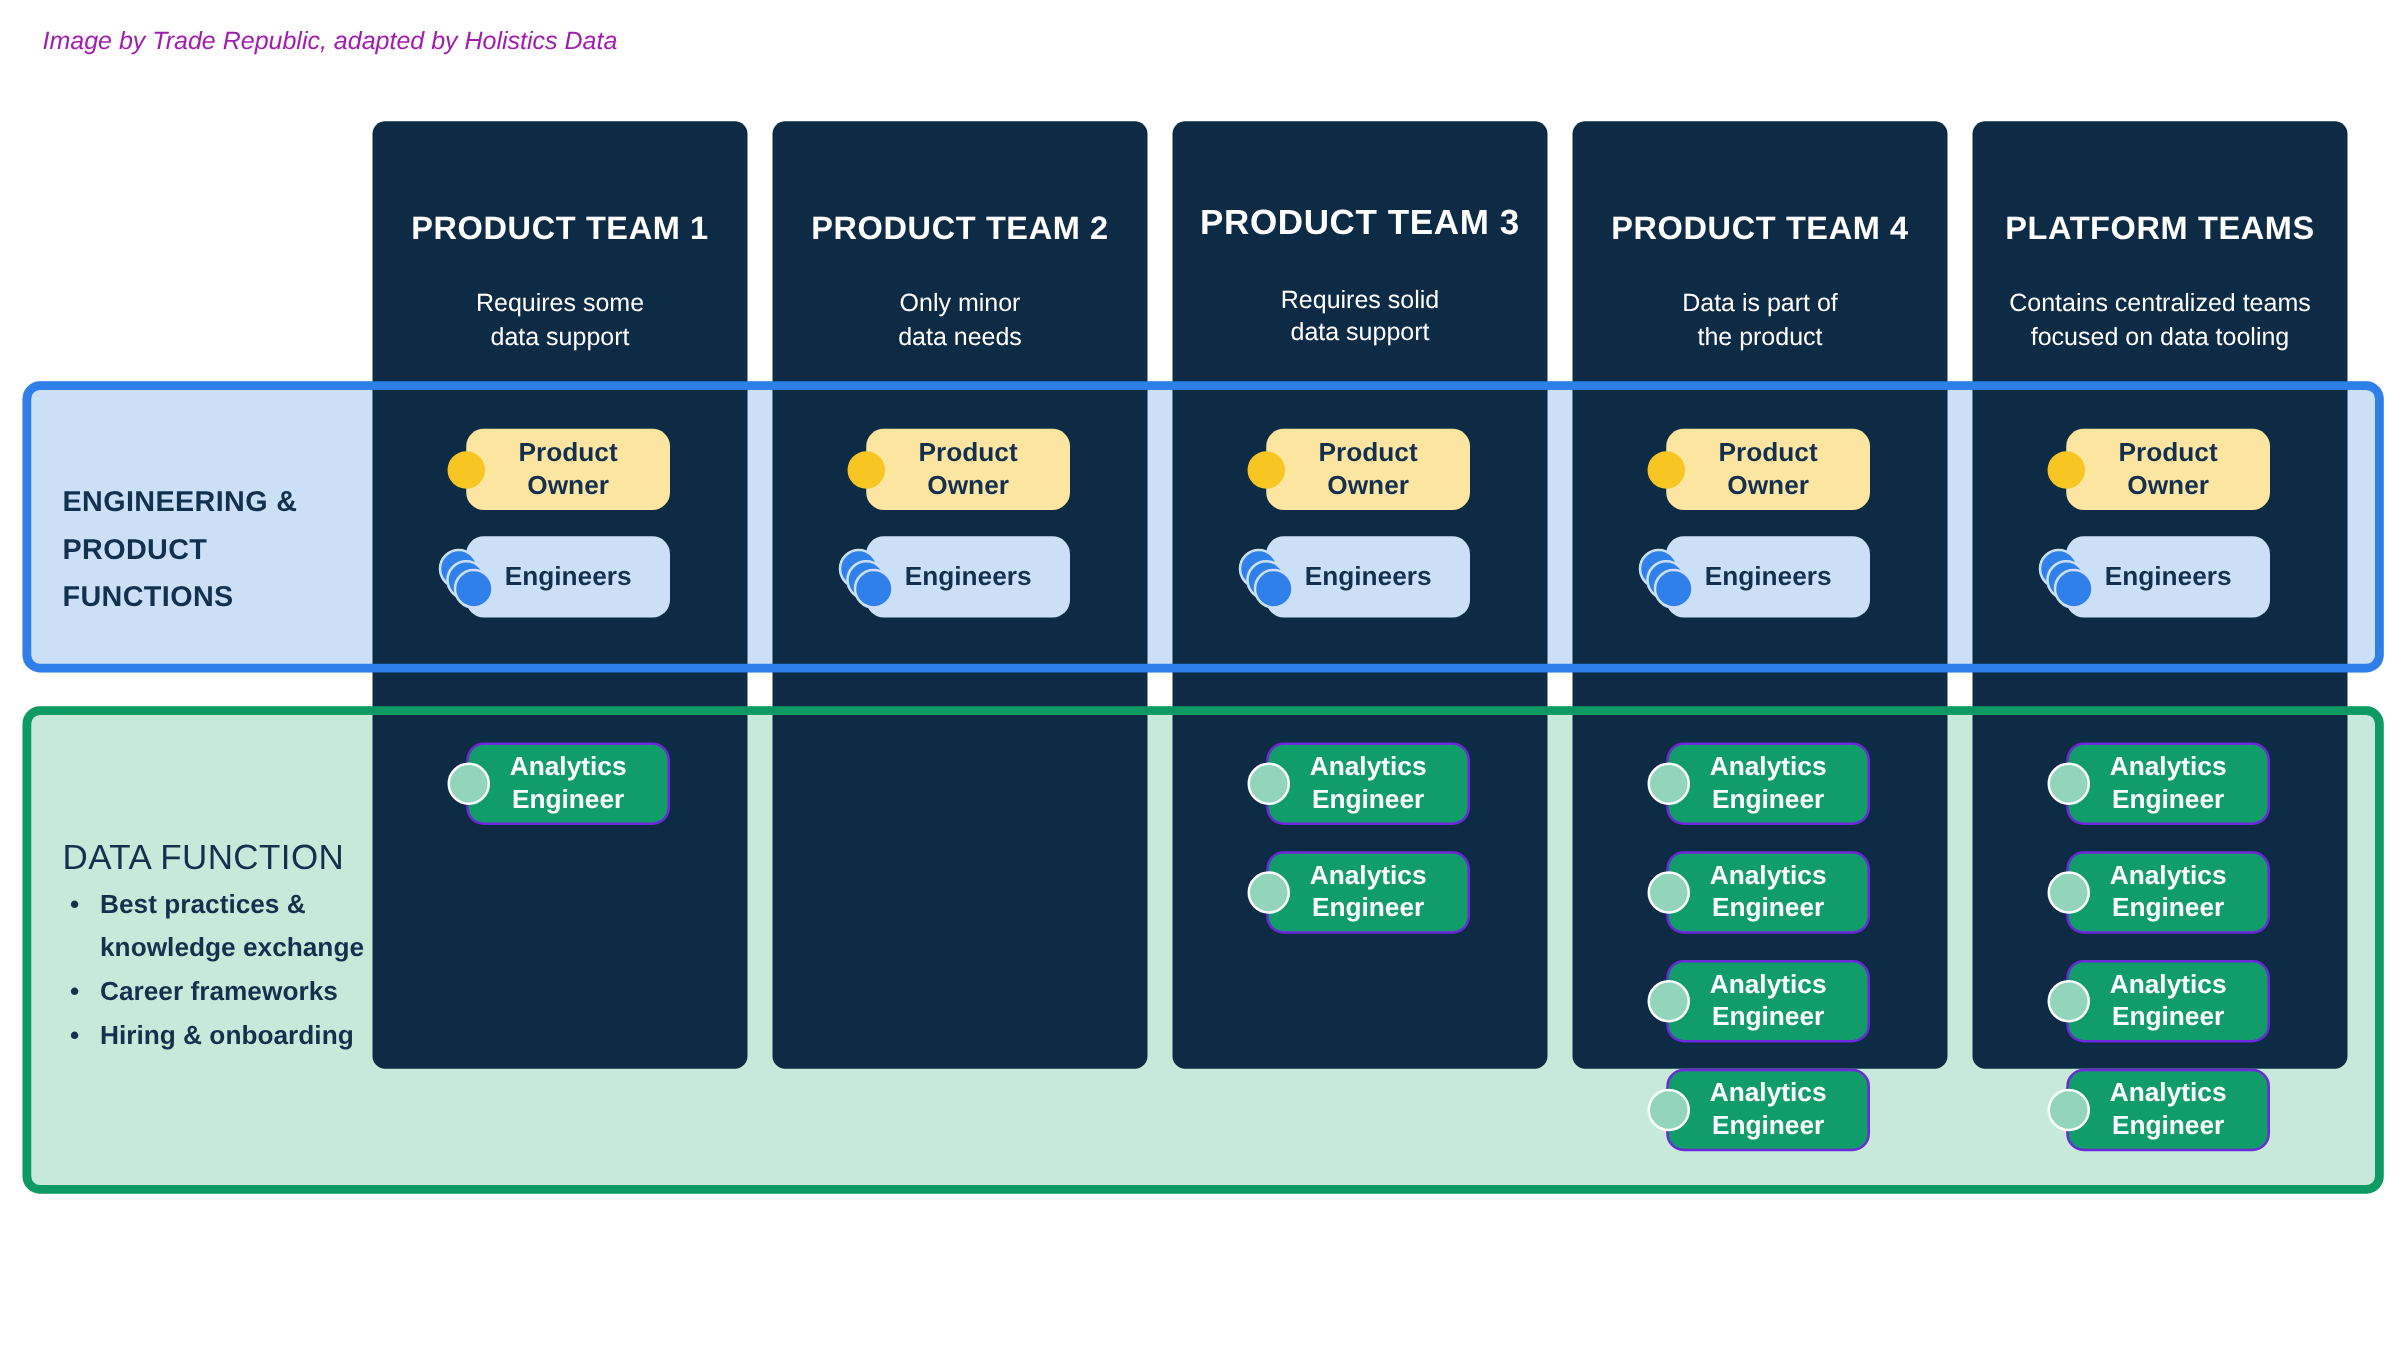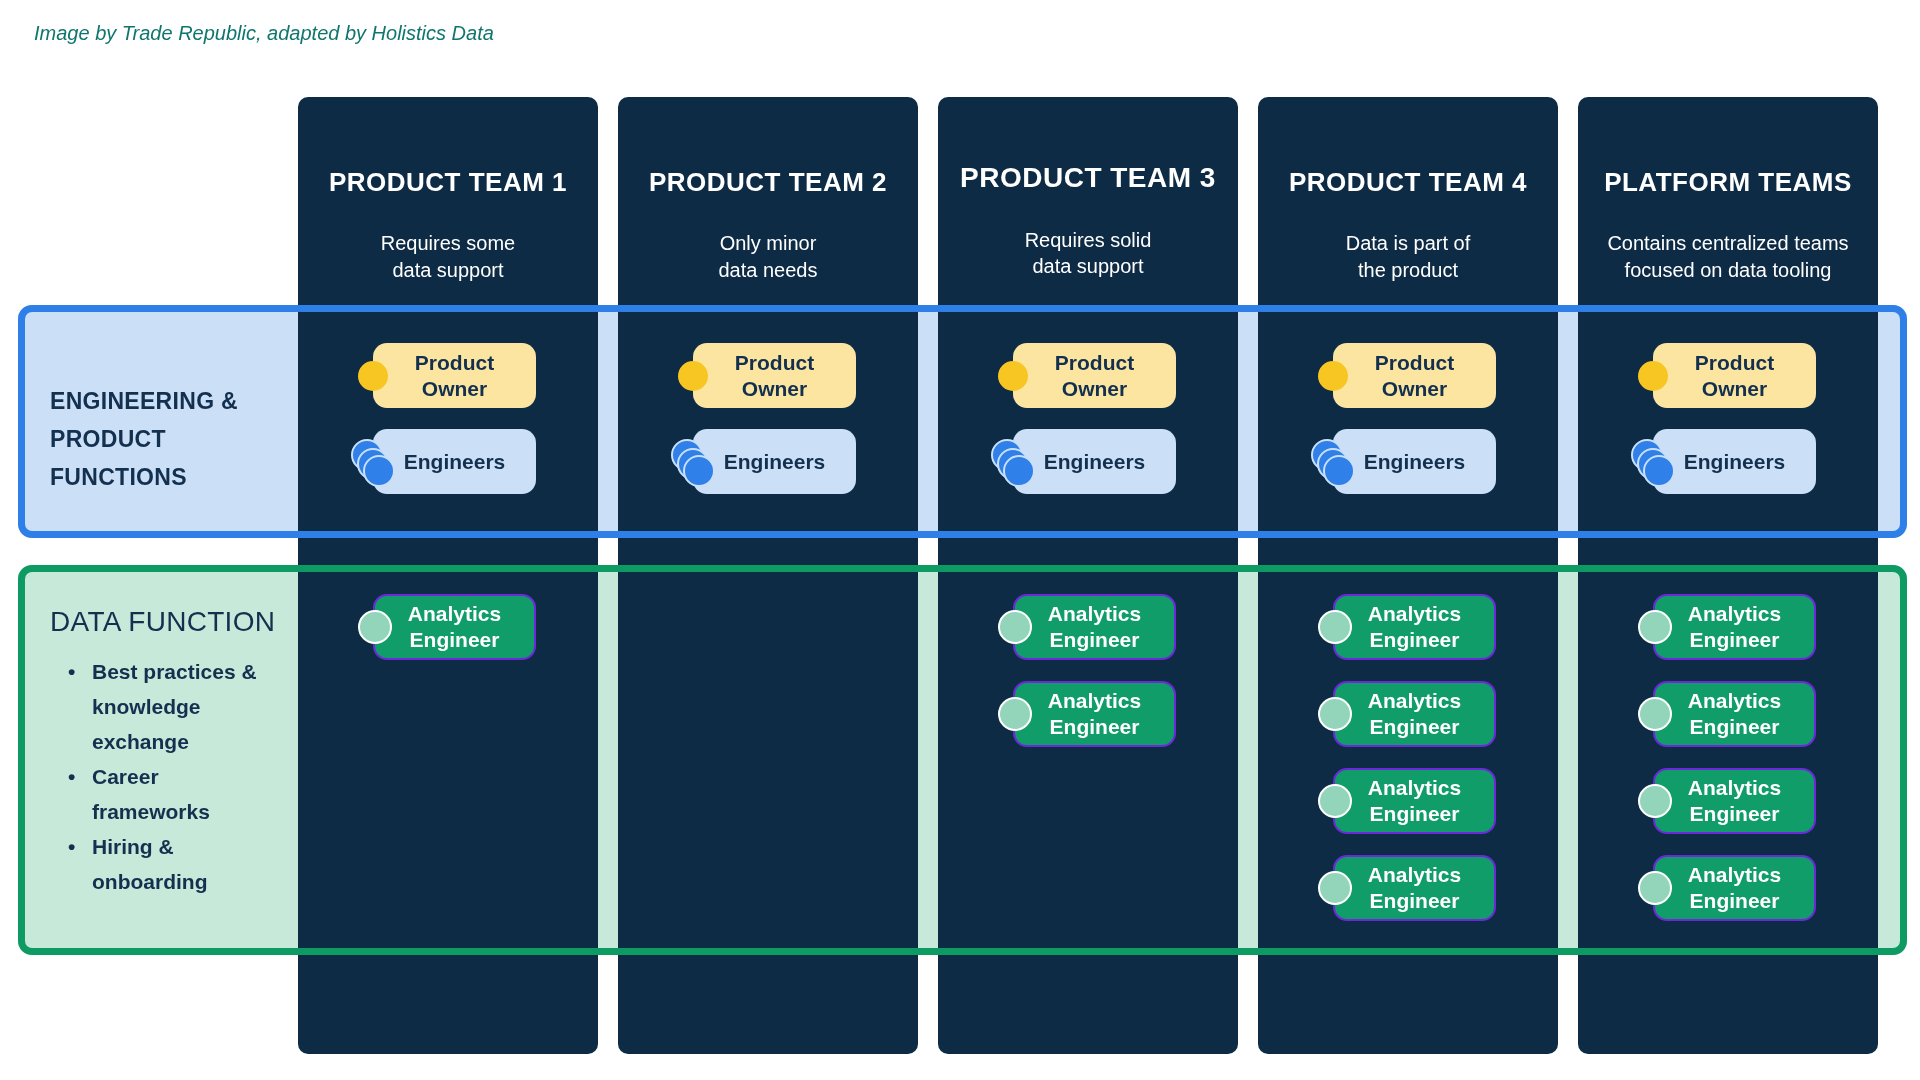--- a/index.html
+++ b/index.html
@@ -12,41 +12,41 @@
     font-family: "Liberation Sans", sans-serif;
   }
 
   .attribution {
     position: absolute;
     left: 34px;
     top: 22px;
     font-size: 20px;
     font-style: italic;
     font-weight: 500;
-    color: #0f766e;
+    color: #a21caf;
     white-space: nowrap;
   }
 
   
   .band-fill {
     position: absolute;
     left: 18px;
     width: 1889px;
     border-radius: 14px;
   }
   .band-fill.engineering { top: 305px; height: 233px; background: var(--blue-fill); }
   .band-fill.data        { top: 565px; height: 390px; background: var(--mint-fill); }
 
   
   .columns-layer { position: absolute; left: 0; top: 0; width: 100%; height: 100%; }
   .column {
     position: absolute;
     top: 97px;
     width: 300px;
-    height: 957px;
+    height: 758px;
     background: var(--column-bg);
     border-radius: 10px;
   }
   .col-title {
     margin-top: 70px;
     text-align: center;
     color: #ffffff;
     font-size: 26px;
     font-weight: 700;
     letter-spacing: 0.5px;
@@ -140,21 +140,21 @@
     letter-spacing: 0.3px;
   }
   .band-label.data { top: 565px; height: 390px; width: 246px; }
   .data-band-title {
     font-size: 28px;
     font-weight: 400;
     letter-spacing: 0.3px;
   }
   .data-band-bullets {
     list-style: none;
-    margin: 16px; padding: 0;
+    margin: 4px; padding: 0;
     font-size: 21px;
     font-weight: 700;
     line-height: 35px;
     color: var(--navy-text);
   }
   .data-band-bullets li { position: relative; padding-left: 26px; }
   .data-band-bullets li::before {
     content: "\2022";
     position: absolute;
     left: 2px;

